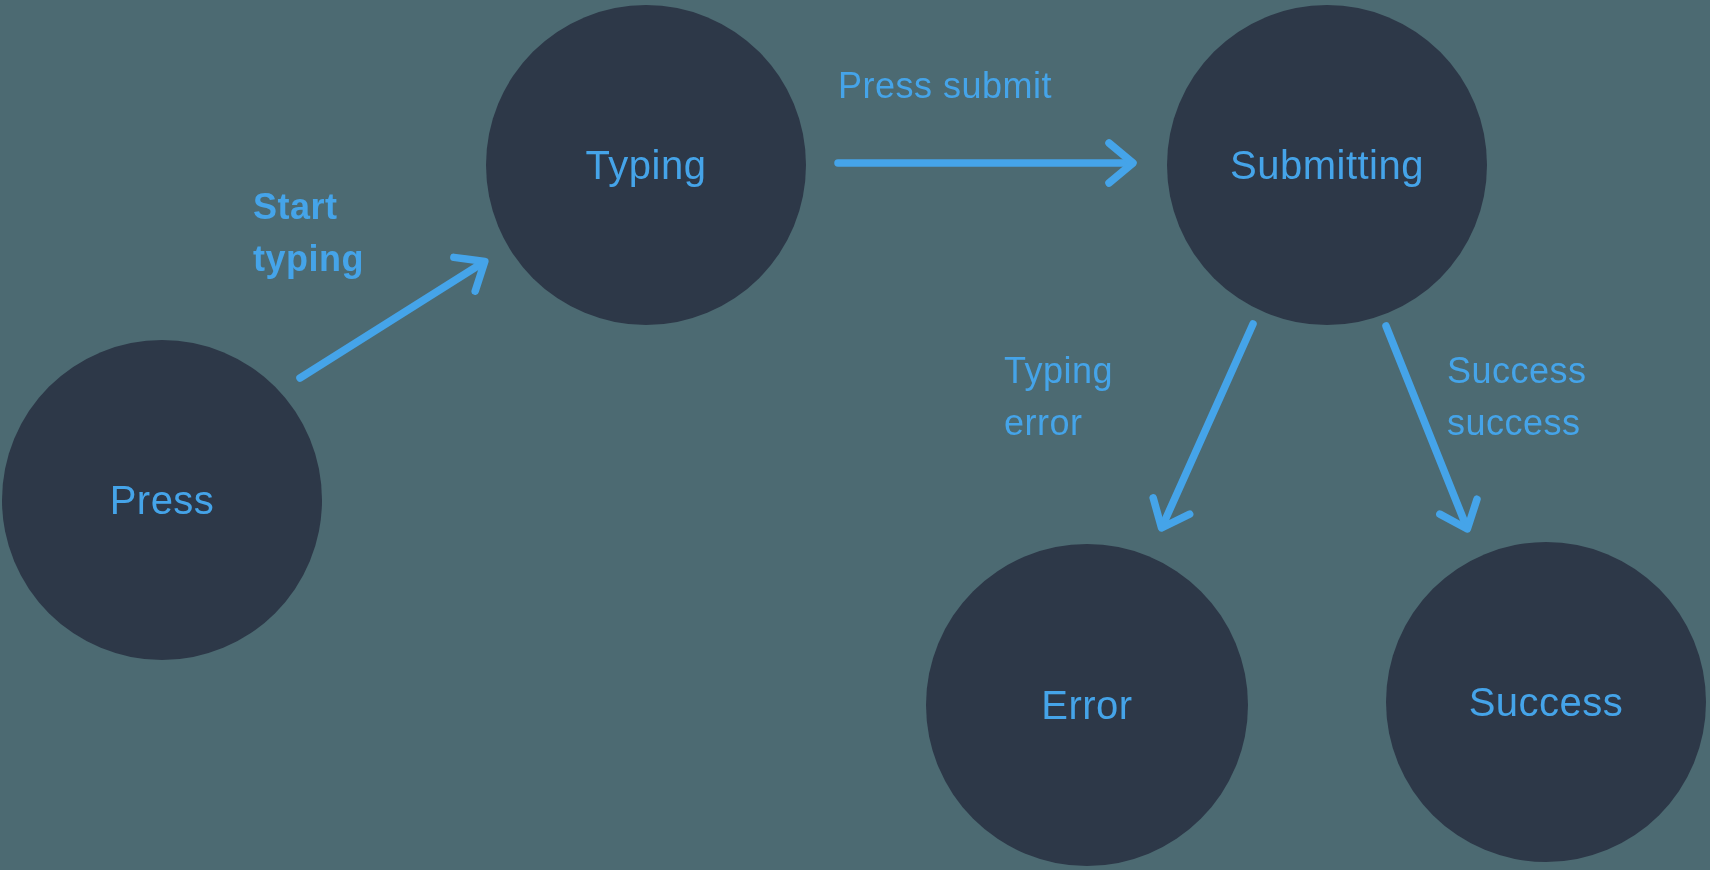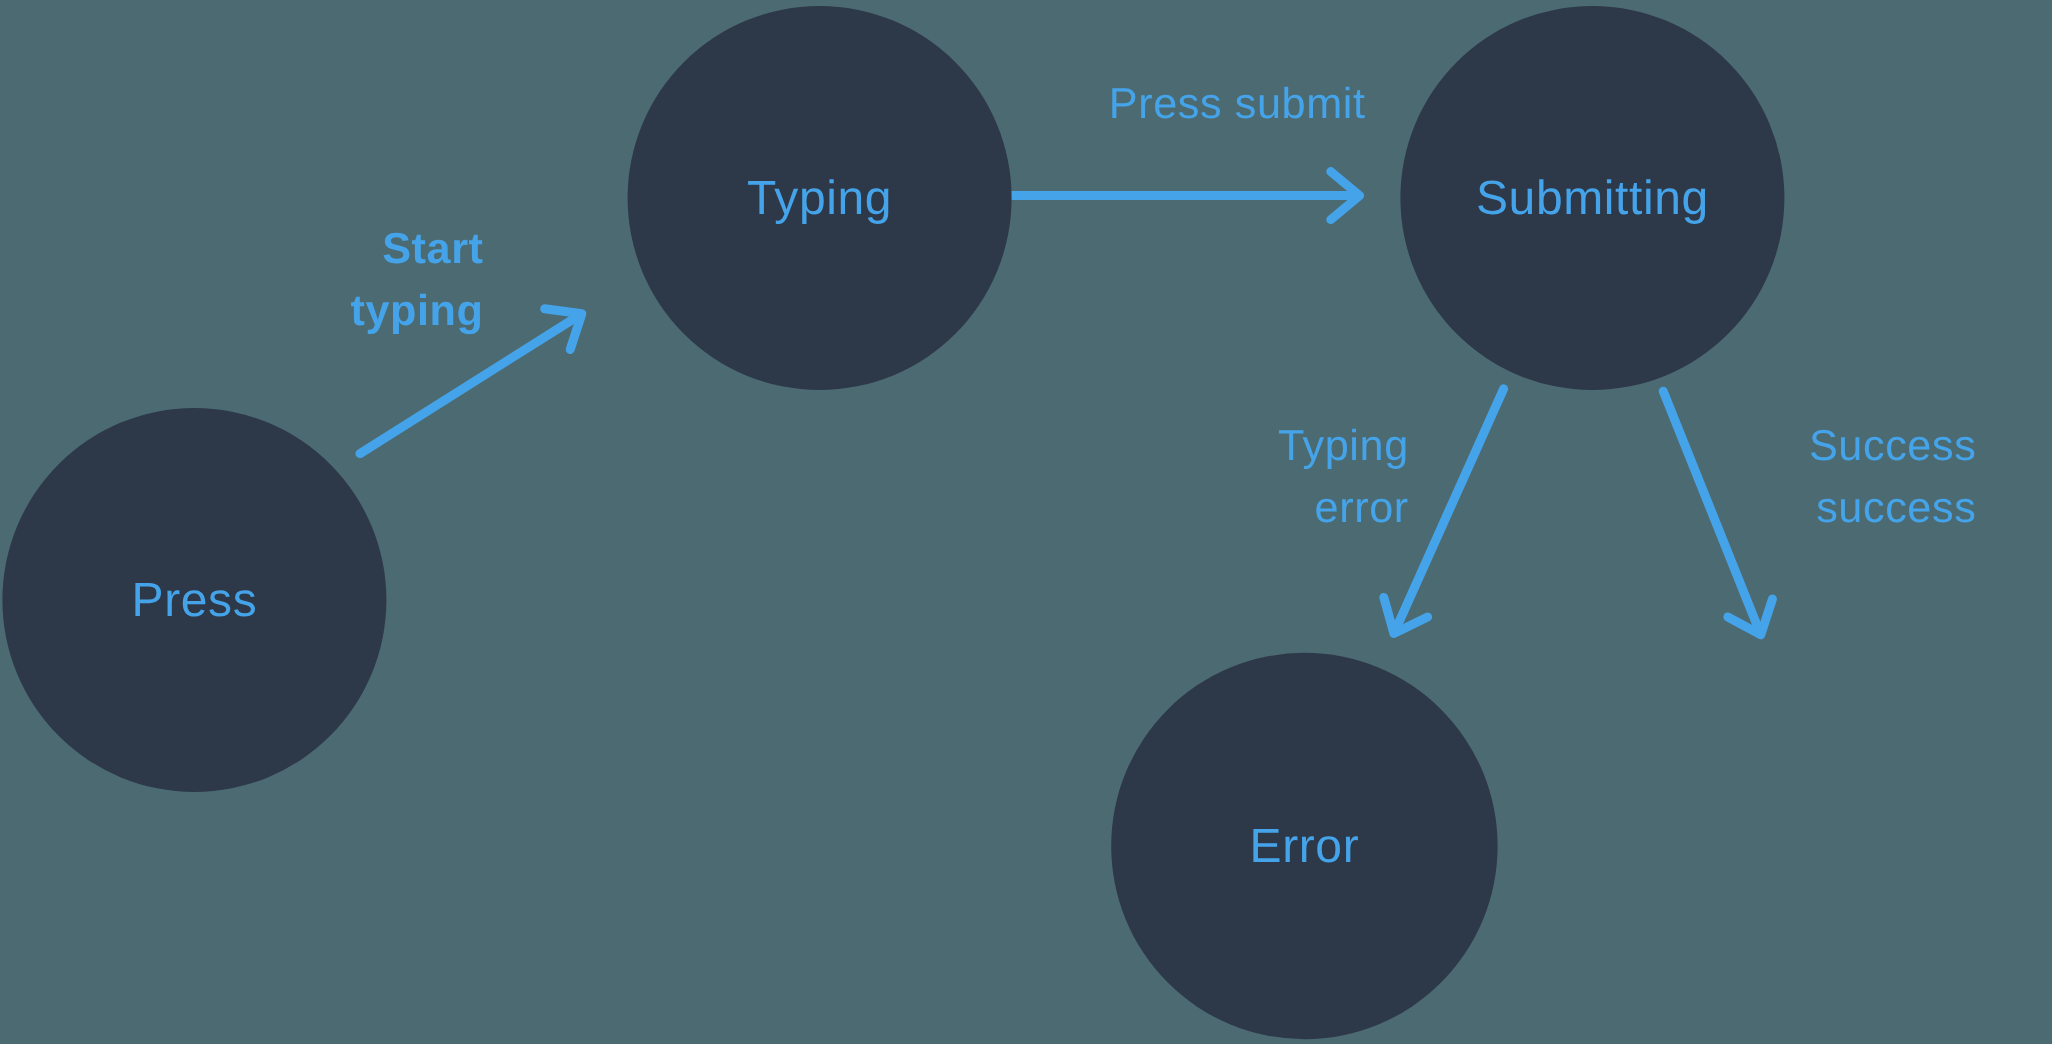--- a/index.html
+++ b/index.html
@@ -49,30 +49,30 @@
     align-items: center;
     justify-content: center;
   }
   .state-node .state-label {
     color: var(--accent);
     font-size: 40px;
     letter-spacing: 0.5px;
     white-space: nowrap;
   }
   .node-empty      { left:   2px; top: 340px; width: 320px; height: 320px; }
-  .node-typing     { left: 523px; top:   5px; width: 320px; height: 320px; }
+  .node-typing     { left: 486px; top:   5px; width: 320px; height: 320px; }
   .node-submitting { left:1167px; top:   5px; width: 320px; height: 320px; }
   .node-error      { left: 926px; top: 544px; width: 322px; height: 322px; text-align: center; }
   .node-success    { left:1386px; top: 542px; width: 320px; height: 320px; }
   .edge-label {
     position: absolute;
     color: var(--accent);
     font-size: 36px;
     line-height: 52px;
-    text-align: right;
+    text-align: left;
     letter-spacing: 0.5px;
   }
   .label-start-typing    { left: 253px; top: 181px; width: 150px; font-weight: bold; }
   .label-press-submit    { left: 838px; top:  60px; width: 300px; white-space: nowrap; }
   .label-network-error   { left:1004px; top: 345px; width: 170px; }
   .label-network-success { left:1447px; top: 345px; width: 200px; }
 </style>
 </head>
 <body>
 
@@ -99,20 +99,23 @@
   </div>
 
   <div class="state-node node-submitting">
     <span class="state-label">Submitting</span>
   </div>
 
   <div class="state-node node-error">
     <span class="state-label">Error</span>
   </div>
 
+  <div class="state-node node-success">
+    <span class="state-label">Success</span>
+  </div>
 
   <div class="edge-label label-start-typing">Start typing</div>
 
   <div class="edge-label label-press-submit">Press submit</div>
 
   <div class="edge-label label-network-error">Typing error</div>
 
   <div class="edge-label label-network-success">Success success</div>
 
 </div>

